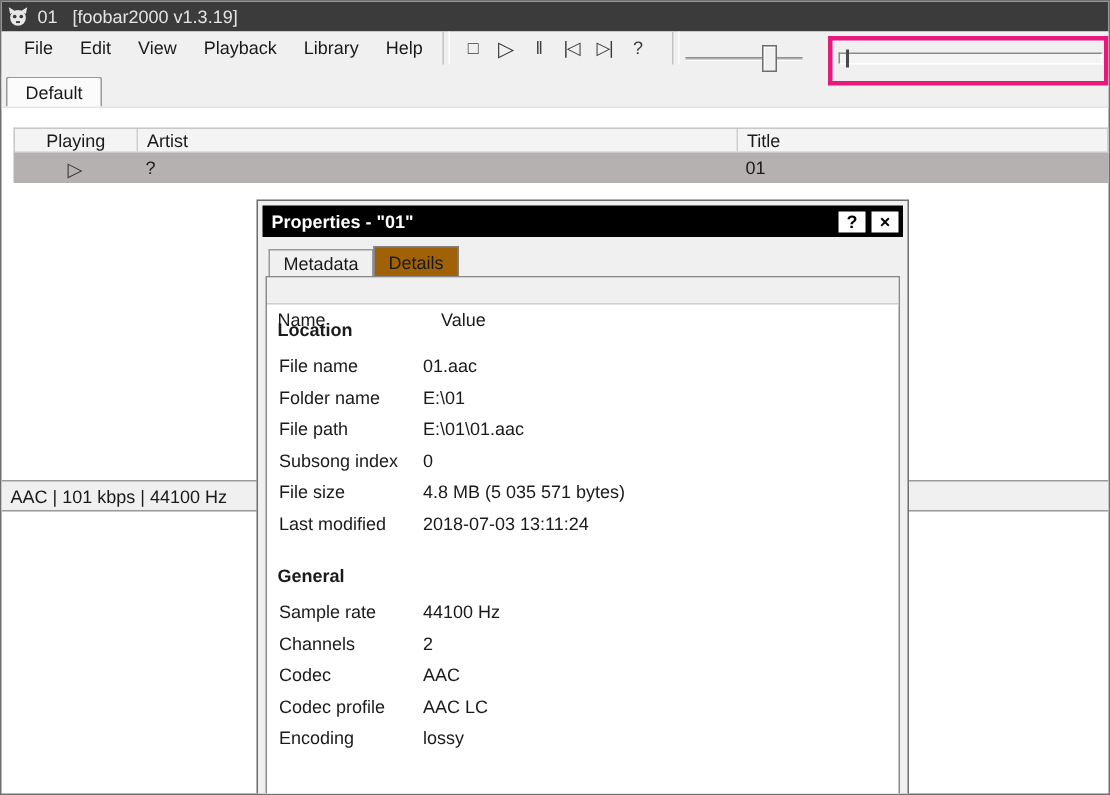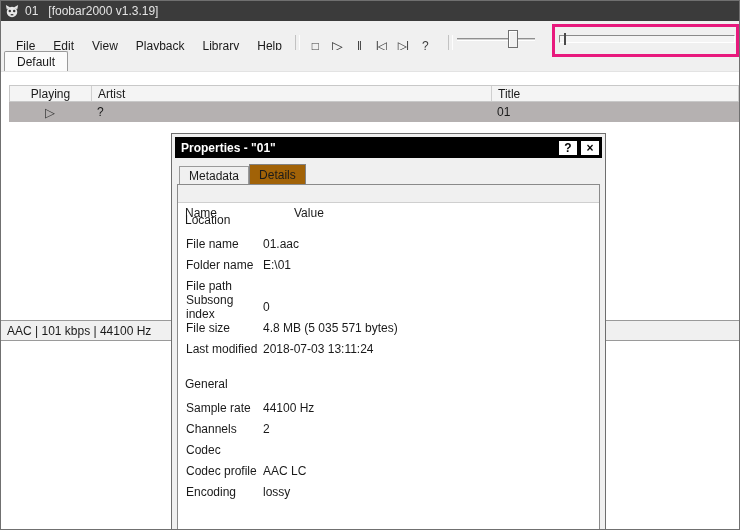--- a/index.html
+++ b/index.html
@@ -13,21 +13,21 @@
   .titlebar {
     position:absolute; top:0; left:0; width:100%; height:20px;
     background:#3b3b3b; color:#e4e4e4; display:flex; align-items:center; padding-left:4px;
   }
   .titlebar .app-icon { width:14px; height:14px; margin-right:6px; display:flex; }
   .titlebar .wtitle { white-space:pre; font-size:12px; }
   
   .toolbar {
     position:absolute; top:20px; left:0; width:100%; height:37px;
     background:#f0f0f0; border-bottom:1px solid #dcdcdc;
-    display:flex; align-items:flex-end; padding-left:6px;
+    display:flex; align-items:flex-start; padding-left:6px;
   }
   .menu-item { padding:4px 9px; cursor:default; }
   .grip { width:5px; height:22px; border-left:1px solid #c2c2c2; border-right:1px solid #fdfdfd; margin:0 4px; }
   .tb-btn {
     width:22px; height:22px; display:flex; align-items:center; justify-content:center;
     color:#3c3c3c; font-size:12px; letter-spacing:-1px; cursor:default;
   }
   .tb-btn.play { font-size:14px; }
   .volume { position:absolute; left:452px; top:0; width:86px; height:37px; }
   .volume .track { position:absolute; left:4px; right:4px; top:17px; height:3px;
@@ -75,24 +75,24 @@
   .dlg-tabs { display:flex; margin:6px 0 0 4px; height:20px; align-items:flex-end; }
   .dlg-tab { padding:0 9px; height:18px; display:inline-flex; align-items:center;
     background:#f0f0f0; border:1px solid #9a9a9a; border-bottom:none;margin-top:27px; }
   .dlg-tab.active { height:20px; background:#a16207; border-color:#828282; position:relative; z-index:2; }
   .dlg-frame { margin:0 2px; border:1px solid #8a8a8a; background:#ffffff; height:calc(100% - 47px);
     overflow:hidden; position:relative; z-index:1; }
   .dlg-grid-header { display:flex; height:18px; background:#f0f0f0; border-bottom:1px solid #cfcfcf; }
   .dlg-grid-header .gh { display:flex; align-items:center;margin-top:28px; }
   .gh-name { width:110px; padding-left:7px; border-right:1px solid #c4c4c4; }
   .gh-value { padding-left:6px; flex:1; }
-  .section-title { font-weight:normal; margin:10px 0 6px 7px; }
+  .section-title { font-weight:bold; margin:10px 0 6px 7px; }
   .section-title.gap { margin-top:18px; }
   .prop-row { display:flex; align-items:center; height:21px; }
-  .pname { width:85px; padding-left:8px; }
+  .pname { width:104px; padding-left:8px; }
   .pval  { flex:1; }
 </style>
 </head>
 <body>
 
 <div class="app">
 
   <div class="titlebar">
     <span class="app-icon">
       <svg width="14" height="14" viewBox="0 0 16 16">
@@ -177,20 +177,21 @@
       <div class="prop-row">
         <span class="pname">File name</span>
         <span class="pval">01.aac</span>
       </div>
       <div class="prop-row">
         <span class="pname">Folder name</span>
         <span class="pval">E:\01</span>
       </div>
       <div class="prop-row">
         <span class="pname">File path</span>
+        <span class="pval">E:\01\01.aac</span>
       </div>
       <div class="prop-row">
         <span class="pname">Subsong index</span>
         <span class="pval">0</span>
       </div>
       <div class="prop-row">
         <span class="pname">File size</span>
         <span class="pval">4.8 MB (5 035 571 bytes)</span>
       </div>
       <div class="prop-row">
@@ -203,20 +204,21 @@
       <div class="prop-row">
         <span class="pname">Sample rate</span>
         <span class="pval">44100 Hz</span>
       </div>
       <div class="prop-row">
         <span class="pname">Channels</span>
         <span class="pval">2</span>
       </div>
       <div class="prop-row">
         <span class="pname">Codec</span>
+        <span class="pval">AAC</span>
       </div>
       <div class="prop-row">
         <span class="pname">Codec profile</span>
         <span class="pval">AAC LC</span>
       </div>
       <div class="prop-row">
         <span class="pname">Encoding</span>
         <span class="pval">lossy</span>
       </div>
     </div>

